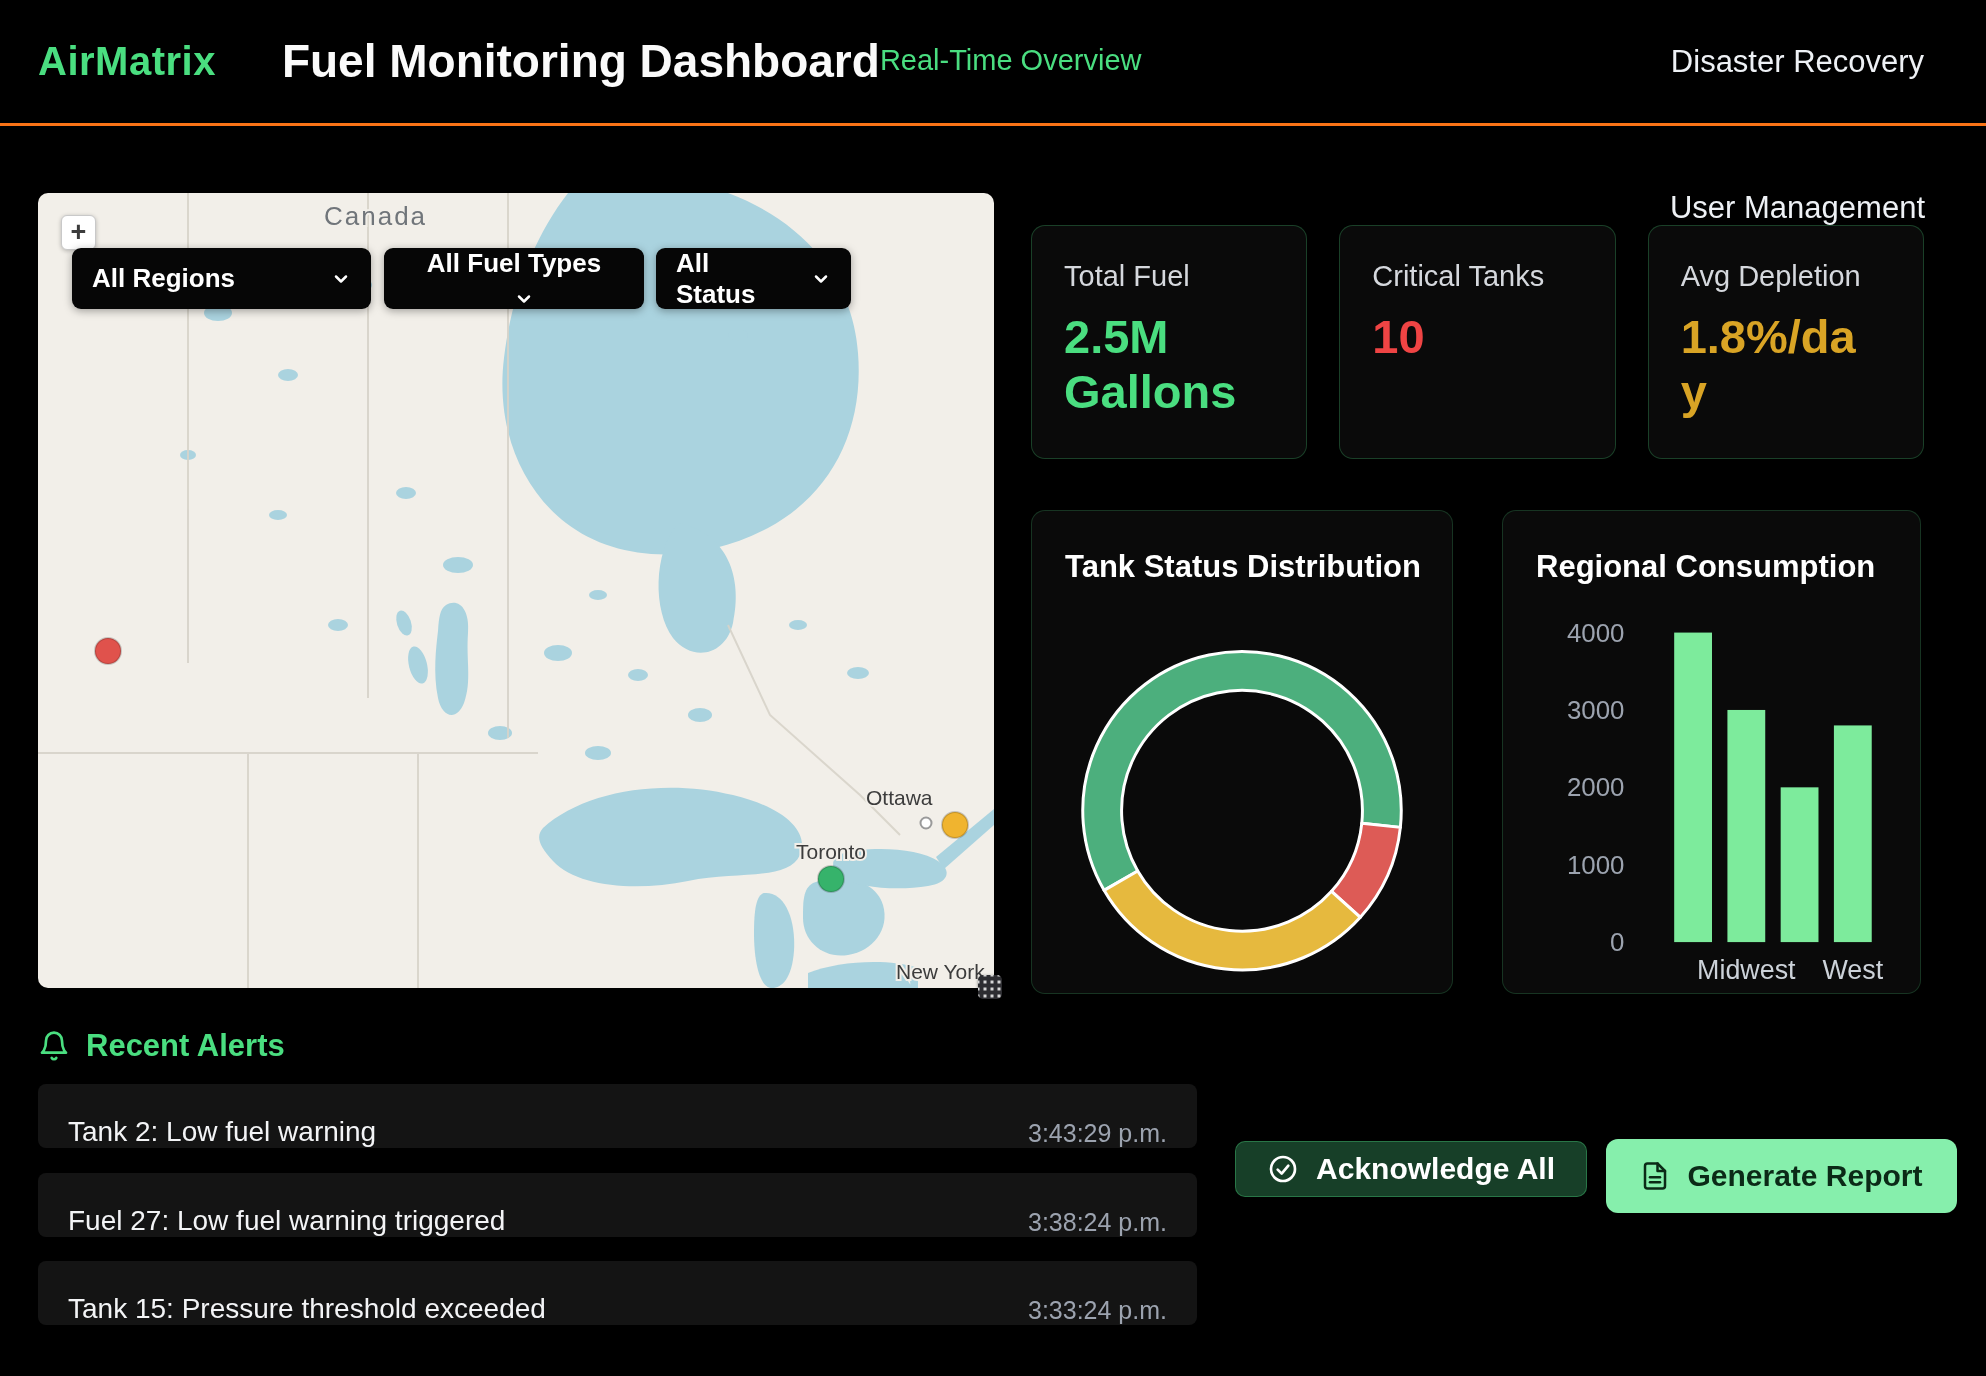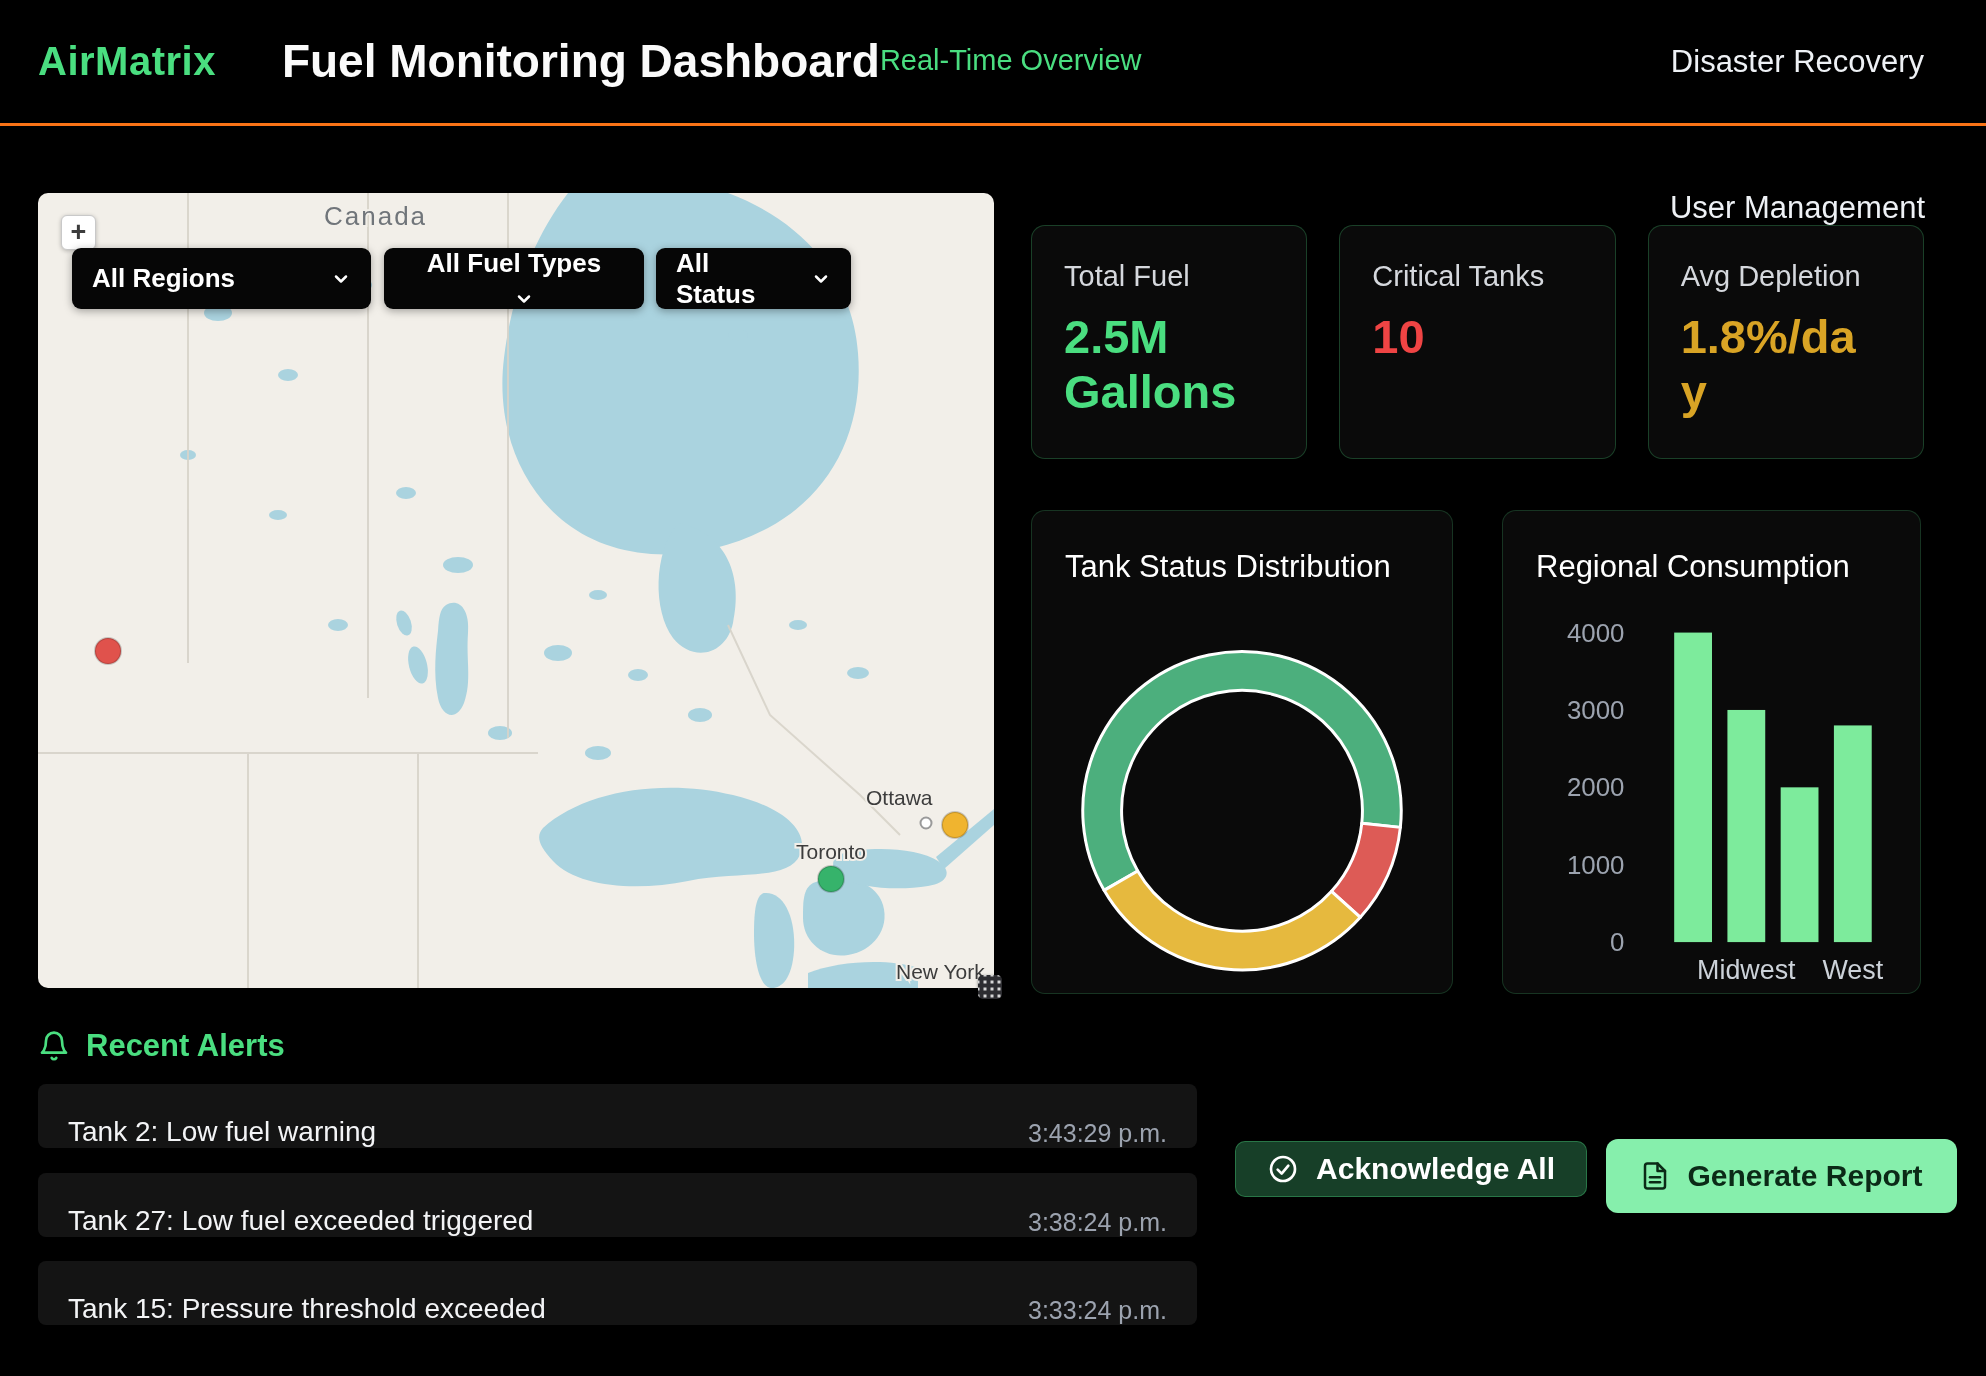--- a/index.html
+++ b/index.html
@@ -35,21 +35,21 @@
   
   .stats{position:absolute;left:1031px;top:225px;width:893px;display:grid;grid-template-columns:repeat(3,1fr);gap:32px;}
   .stat-card{height:234px;background:var(--card-bg);border:1px solid var(--card-border);border-radius:14px;padding:34px 32px;box-sizing:border-box;}
   .stat-label{font-size:29px;color:#d5d8dd;font-weight:500;}
   .stat-value{margin-top:16px;font-size:47px;font-weight:700;line-height:1.18;max-width:195px;overflow-wrap:break-word;}
 
   
   .chart-card{position:absolute;top:510px;height:484px;background:var(--card-bg);border:1px solid rgba(74,222,128,.2);border-radius:14px;box-sizing:border-box;overflow:hidden;}
   .donut-card{left:1031px;width:422px;}
   .bar-card{left:1502px;width:419px;}
-  .chart-title{position:absolute;left:33px;top:38px;font-size:31px;font-weight:400;color:#fff;white-space:nowrap;}
+  .chart-title{position:absolute;left:33px;top:38px;font-size:31px;font-weight:700;color:#fff;white-space:nowrap;}
   svg.chart{position:absolute;left:0;top:0;width:100%;height:100%;}
   svg.chart text{font-family:"Liberation Sans", sans-serif;}
 
   
   .alerts-header{position:absolute;left:38px;top:1028px;display:flex;align-items:center;gap:16px;}
   .alerts-title{font-size:31px;font-weight:700;color:var(--green);}
   .alert-row{position:absolute;left:38px;width:1159px;height:64px;background:#141414;border-radius:8px;display:flex;align-items:flex-end;justify-content:space-between;padding:0 30px;box-sizing:border-box;}
   .alert-row.r1{top:1084px;} .alert-row.r2{top:1173px;} .alert-row.r3{top:1261px;}
   .alert-msg{font-size:28px;color:#f3f4f6;}
   .alert-time{font-size:25px;color:#9ca3af;}
@@ -226,21 +226,21 @@
       </svg>
     </span>
     <span class="alerts-title" data-interactable="false">Recent Alerts</span>
   </div>
 
   <div class="alert-row r1" data-interactable="true">
     <span class="alert-msg" data-interactable="false">Tank 2: Low fuel warning</span>
     <span class="alert-time" data-interactable="false">3:43:29 p.m.</span>
   </div>
   <div class="alert-row r2" data-interactable="true">
-    <span class="alert-msg" data-interactable="false">Tank 27: Low fuel exceeded triggered</span>
+    <span class="alert-msg" data-interactable="false">Fuel 27: Low fuel warning triggered</span>
     <span class="alert-time" data-interactable="false">3:38:24 p.m.</span>
   </div>
   <div class="alert-row r3" data-interactable="true">
     <span class="alert-msg" data-interactable="false">Tank 15: Pressure threshold exceeded</span>
     <span class="alert-time" data-interactable="false">3:33:24 p.m.</span>
   </div>
 
   <button class="btn ack-btn" data-interactable="true">
     <span data-interactable="false" style="display:flex;">
       <svg width="32" height="32" viewBox="0 0 24 24" fill="none" stroke="#ffffff" stroke-width="2" stroke-linecap="round" stroke-linejoin="round">

